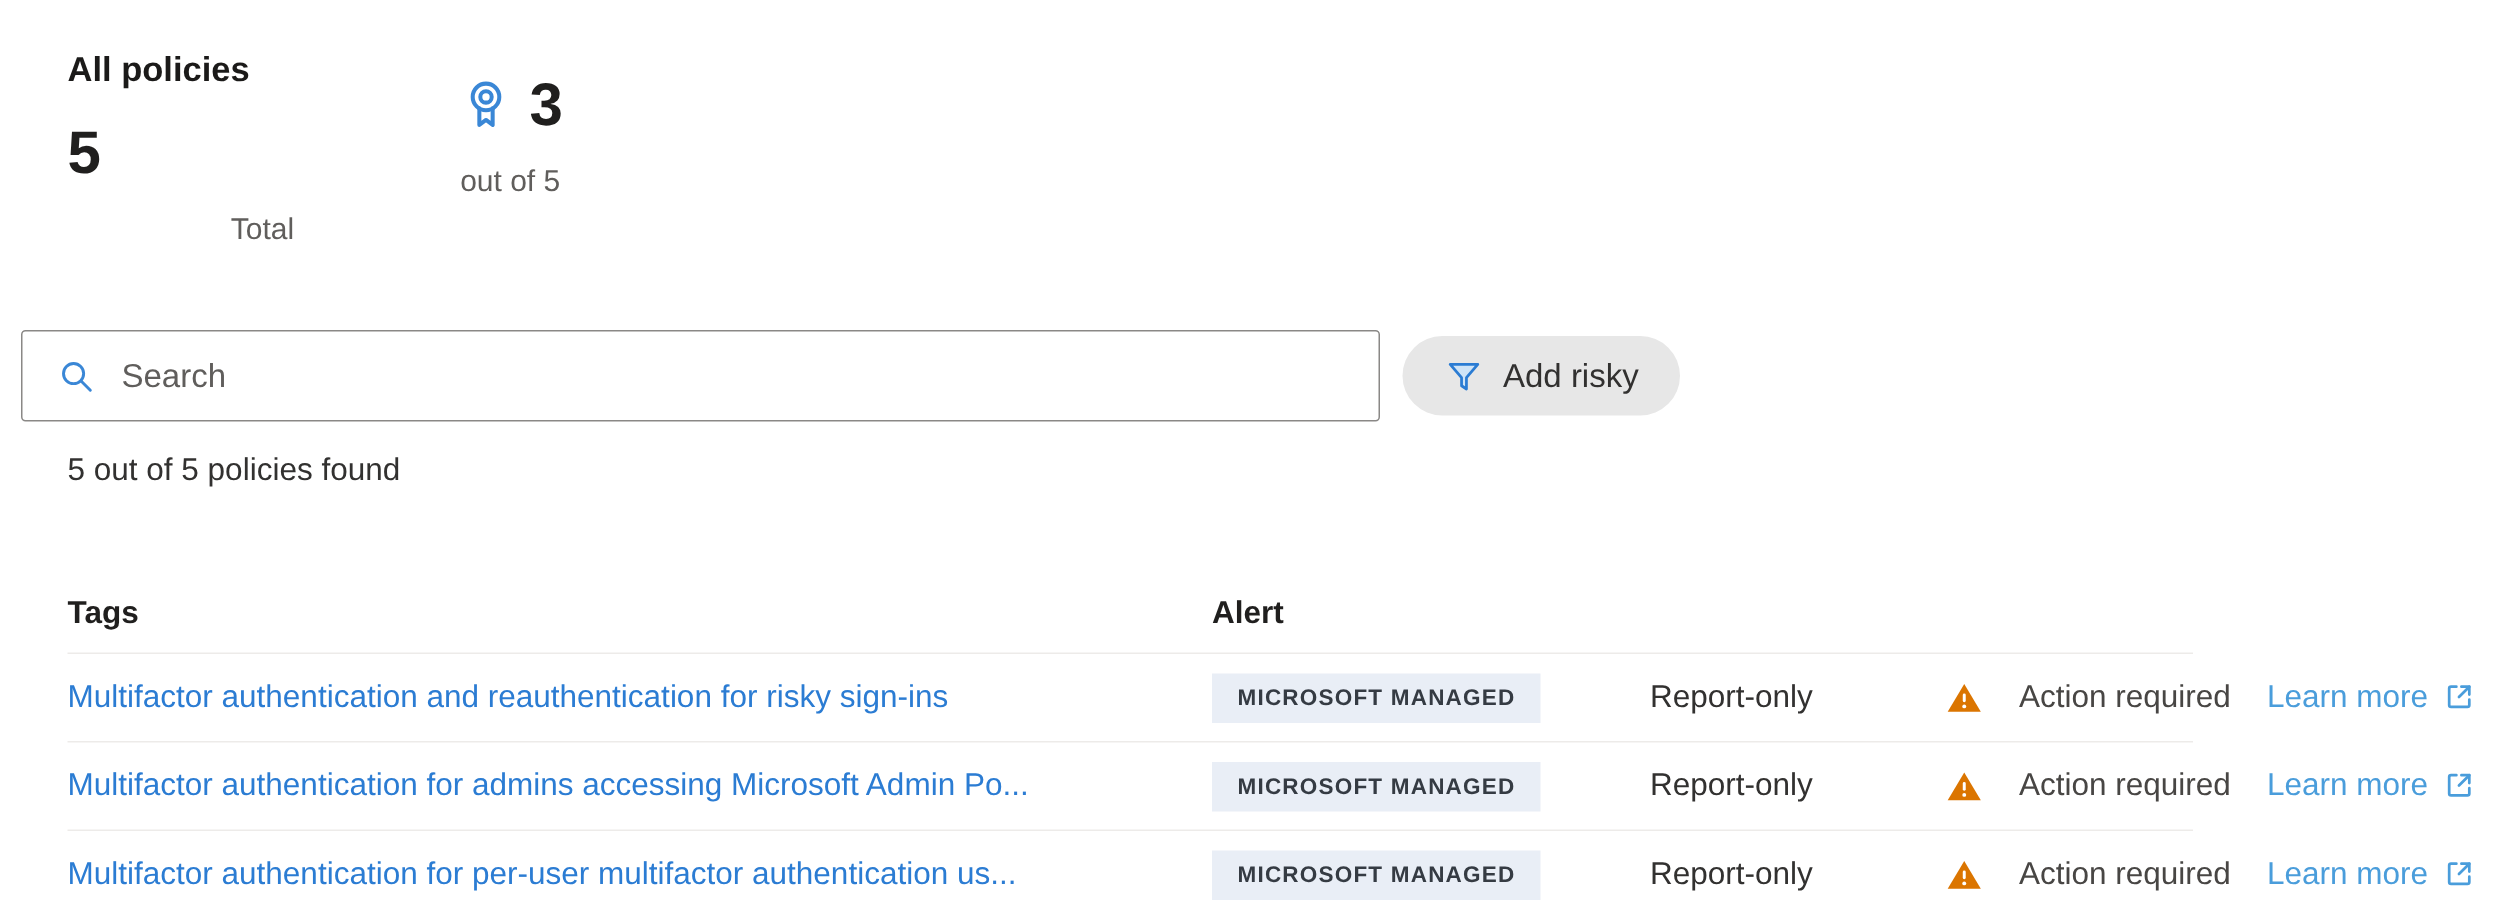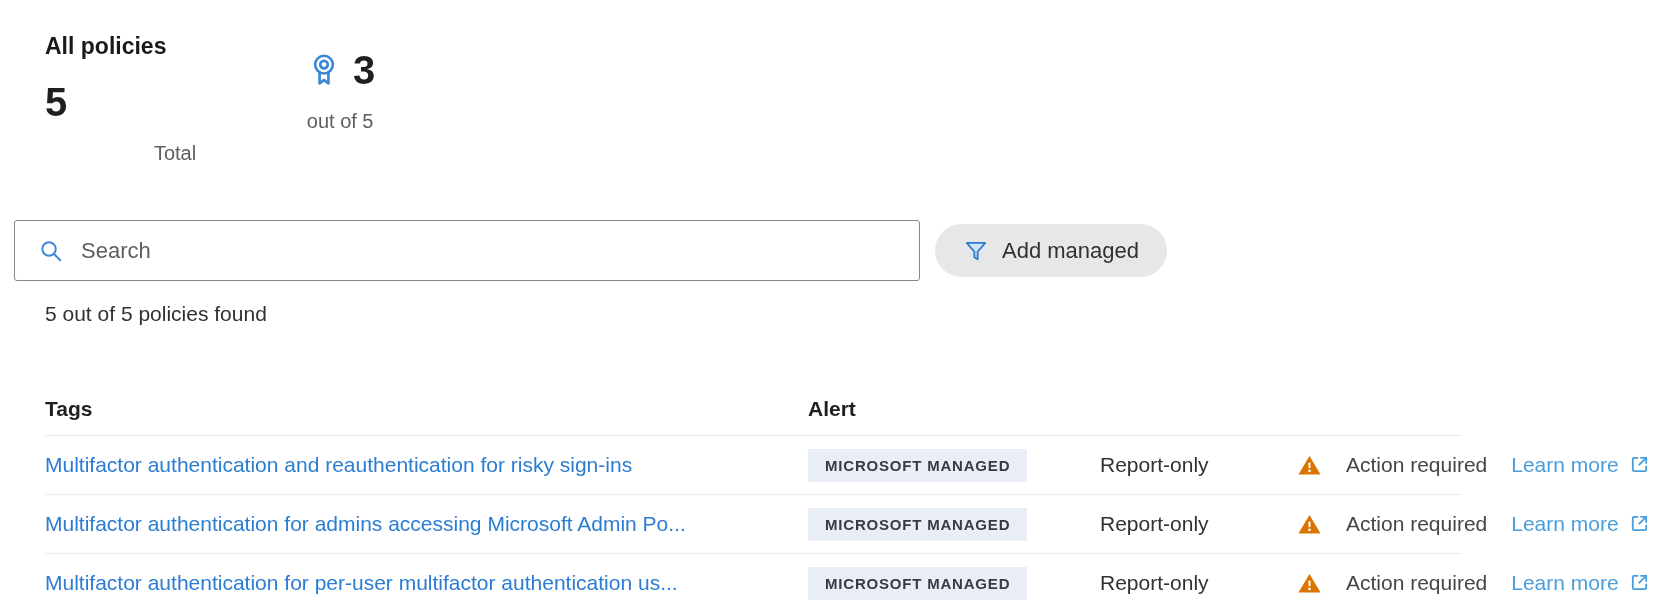--- a/index.html
+++ b/index.html
@@ -87,21 +87,21 @@
         </svg>
       </span>
       <input type="text" placeholder="Search" style="">
     </div>
     <button class="add-filter">
       <span class="funnel-ic">
         <svg viewBox="0 0 24 24" width="26" height="26" fill="#cfe4f7" stroke="#2b7cd3" stroke-width="1.7" stroke-linejoin="round">
           <path d="M3.5 4.5h17l-7 8.2v7l-3-2v-5z"></path>
         </svg>
       </span>
-      <span>Add managed</span>
+      <span>Add risky</span>
     </button>
   </div>
 
   <div class="results-count">5 out of 5 policies found</div>
 
   <div class="table">
     <div class="trow thead">
       <div class="th">Tags</div>
       <div class="th">Alert</div>
     </div>

